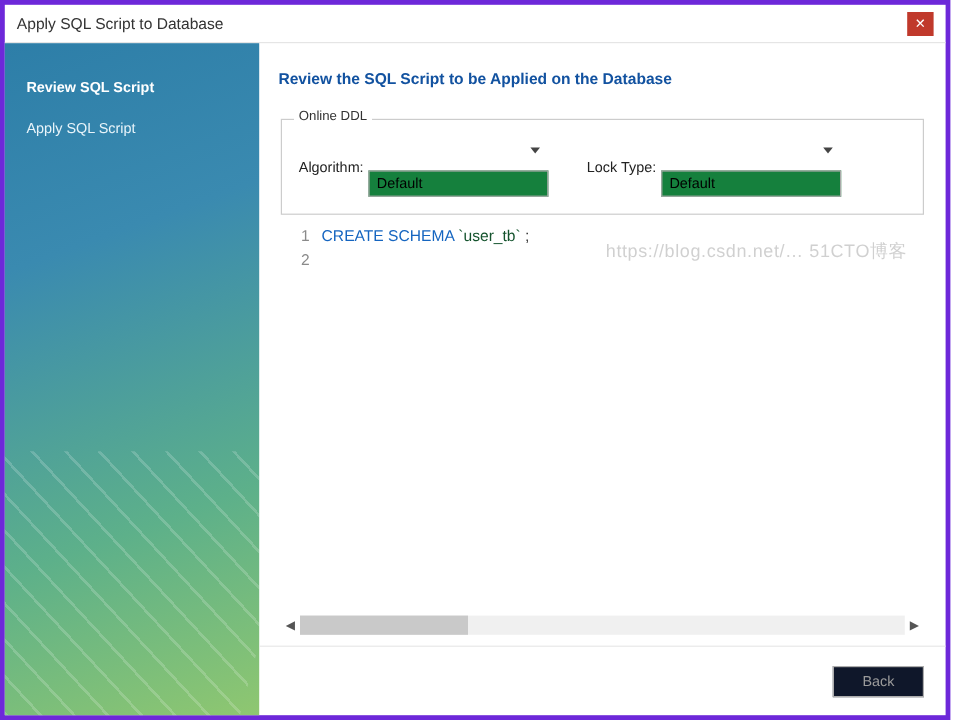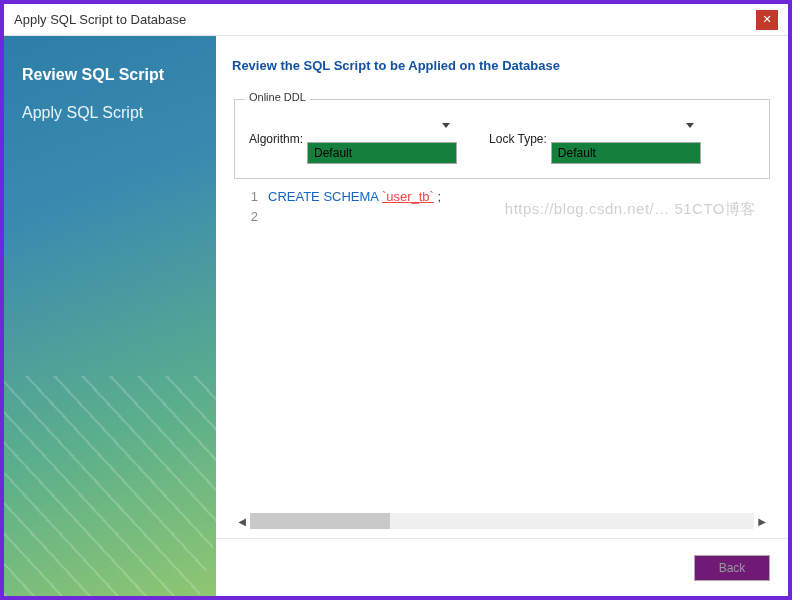--- a/index.html
+++ b/index.html
@@ -4,46 +4,46 @@
 <style>
   * { box-sizing: border-box; margin: 0; padding: 0; font-family: "Segoe UI", Tahoma, sans-serif; }
   body { width: 800px; height: 600px; background: #fff; position: relative; overflow: hidden; }
   .dialog { width: 792px; height: 600px; border: 4px solid #6d28d9; display: flex; flex-direction: column; position: relative; }
   .titlebar { height: 32px; display: flex; align-items: center; padding: 0 10px; border-bottom: 1px solid #e5e5e5; }
   .titlebar-title { font-size: 13px; color: #333; flex: 1; }
   .close-btn { width: 22px; height: 20px; background: #c0392b; color: #fff; display: flex; align-items: center; justify-content: center; font-size: 11px; cursor: pointer; }
   .body { flex: 1; display: flex; min-height: 0; }
   .sidebar { width: 212px; background: linear-gradient(160deg, #2d7ea8 0%, #3a8ab0 30%, #5db08a 70%, #8fc770 100%); position: relative; overflow: hidden; padding-top: 20px; }
   .sidebar::after { content: ""; position: absolute; left: -40px; bottom: -40px; width: 260px; height: 260px; background: repeating-linear-gradient(40deg, rgba(255,255,255,0.18) 0 2px, transparent 2px 18px); transform: skewX(-15deg); }
-  .step { color: #e8f4fa; font-size: 16px; padding: 10px 18px; cursor: pointer; }
+  .step { color: #e8f4fa; font-size: 12px; padding: 10px 18px; cursor: pointer; }
   .step.active { color: #fff; font-weight: 600; }
   .main { flex: 1; display: flex; flex-direction: column; padding: 0 0 0 0; min-width: 0; }
   .main-heading { color: #1252a0; font-weight: 700; font-size: 13px; padding: 22px 16px 26px 16px; }
   .fieldset { border: 1px solid #ccc; margin: 0 18px; padding: 14px 14px 14px 14px; position: relative; }
   .fieldset-legend { position: absolute; top: -9px; left: 10px; background: #fff; padding: 0 4px; font-size: 11px; color: #333; text-align: center; }
   .ddl-row { display: flex; align-items: center; gap: 4px; }
   .ddl-label { font-size: 12px; color: #222; }
   .ddl-select { border: 1px solid #aaa; height: 22px; font-size: 12px; padding: 0 22px 0 6px; background: #15803d; appearance: none; position: relative; margin-top: 28px; }
   .select-wrap { position: relative; display: inline-block; }
   .select-wrap::after { content: ""; position: absolute; right: 7px; top: 9px; width: 0; height: 0; border-left: 4px solid transparent; border-right: 4px solid transparent; border-top: 5px solid #444; pointer-events: none; }
   .algo-select { width: 150px; }
   .lock-select { width: 150px; }
   .editor { flex: 1; margin: 8px 18px 0 18px; display: flex; font-family: Consolas, monospace; font-size: 13px; min-height: 0; overflow: hidden; }
   .gutter { width: 34px; text-align: right; color: #8a8a8a; padding-right: 10px; line-height: 20px; user-select: none; }
   .code { flex: 1; line-height: 20px; white-space: pre; }
   .kw { color: #1565c0; }
-  .str { color: #ef4444; text-decoration: underline; }
+  .str { color: #14532d; }
   .pun { color: #333; }
   .hscroll { height: 18px; margin: 0 18px 8px 18px; display: flex; align-items: center; }
   .hscroll .arrow { width: 16px; height: 16px; display: flex; align-items: center; justify-content: center; color: #555; font-size: 10px; cursor: pointer; }
   .hscroll .track { flex: 1; height: 16px; background: #f0f0f0; position: relative; }
   .hscroll .thumb { position: absolute; left: 0; top: 0; height: 16px; width: 140px; background: #c9c9c9; }
   .footer { height: 58px; border-top: 1px solid #e8e8e8; display: flex; align-items: center; justify-content: flex-end; padding: 0 18px; gap: 12px; position: relative; }
   .btn { min-width: 76px; height: 26px; font-size: 12px; border: 1px solid #adadad; background: #f6f6f6; cursor: pointer; }
-  .btn:disabled { color: #9b9b9b; background: #701a75; cursor: default; }
+  .btn:disabled { color: #9b9b9b; background: #0f172a; cursor: default; }
   .btn.apply { background: #fff; }
   .btn.cancel { border: 1px solid #1d72aa; background: #fff; }
   .highlight-apply { position: absolute; border: 2px solid #e11; pointer-events: none; }
   .watermark { position: absolute; right: 32px; top: 196px; font-size: 15px; color: rgba(120,120,120,0.35); letter-spacing: 0.5px; pointer-events: none; }
 </style>
 </head>
 <body>
 
 <div class="dialog">
 

